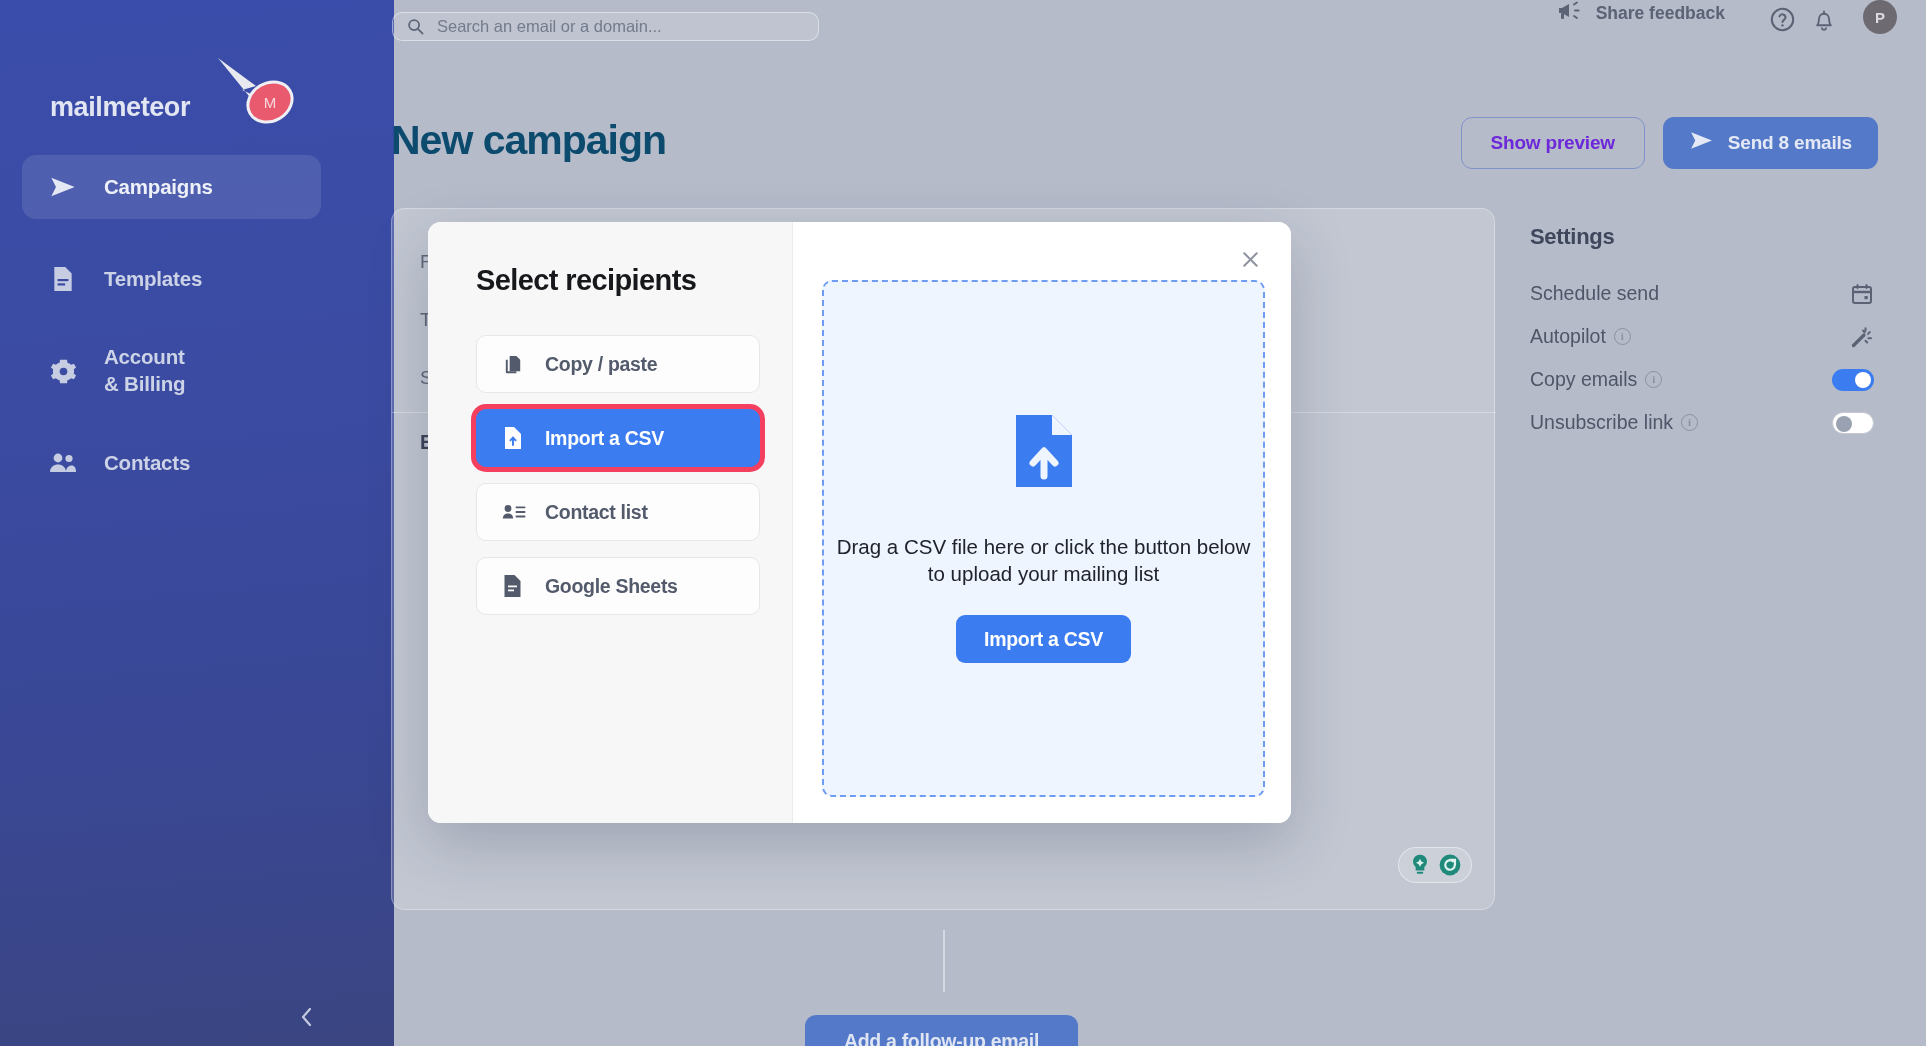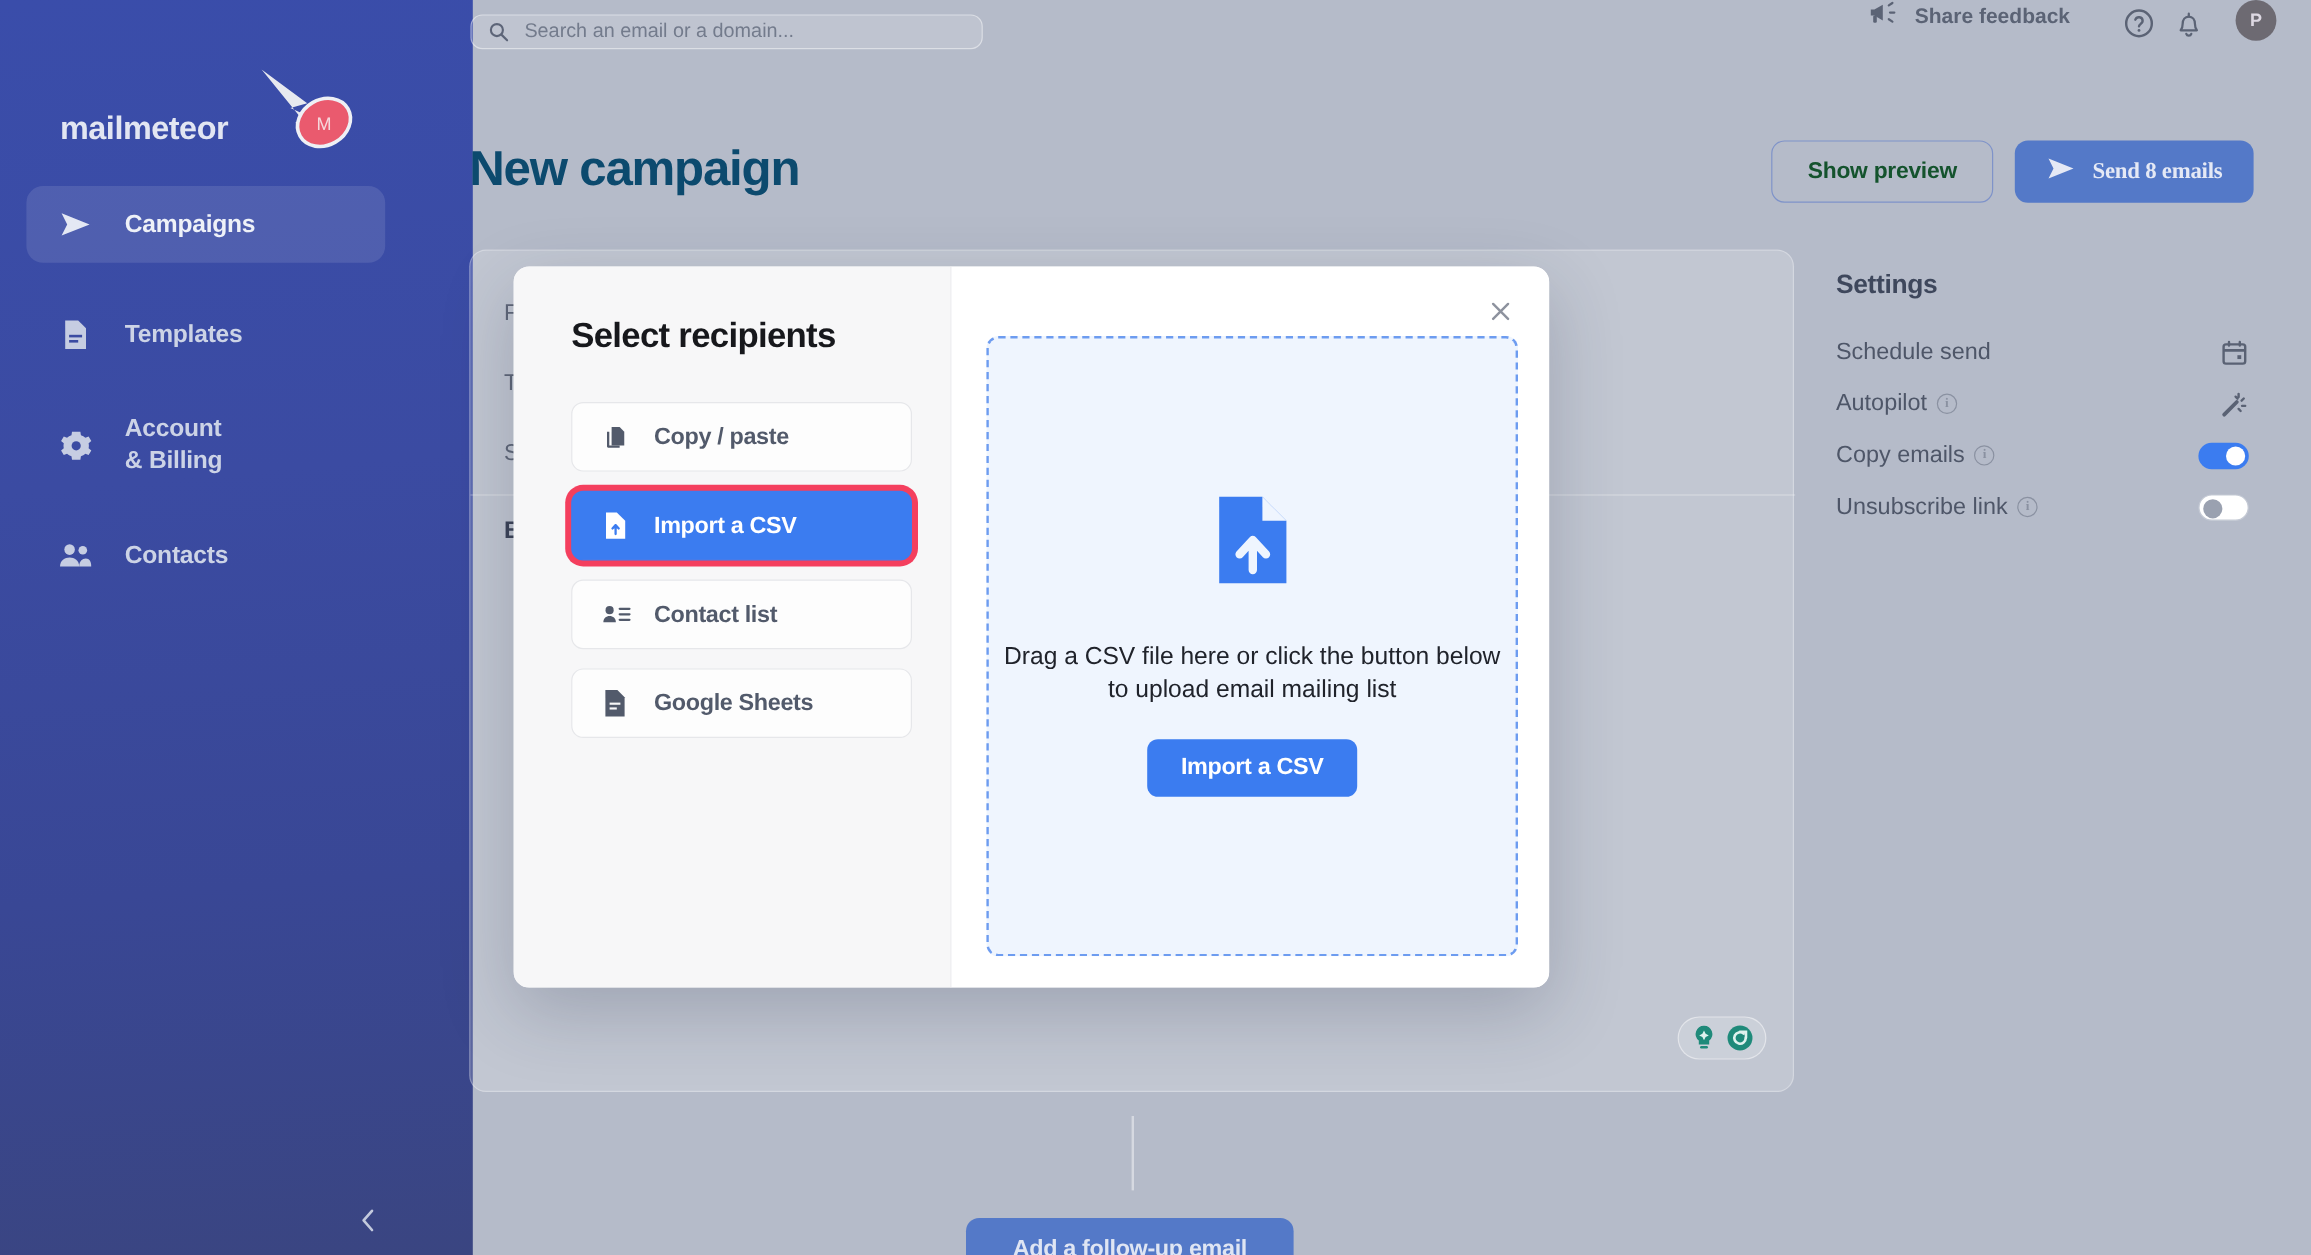--- a/index.html
+++ b/index.html
@@ -92,30 +92,30 @@
   
   .page-title {
     position: absolute; left: 391px; top: 117px;
     font-size: 41px; font-weight: 700; letter-spacing: -1px;
     color: #0c4a6e;
   }
   .hdr-btns { position: absolute; right: 48px; top: 117px; display: flex; gap: 18px; }
   .btn-outline {
     height: 52px; padding: 0 29px; border-radius: 11px;
     border: 1.5px solid #7f93c9; background: transparent;
-    color: #14532d; font-size: 19px; font-weight: 700; letter-spacing: -0.2px;
+    color: #6d28d9; font-size: 19px; font-weight: 700; letter-spacing: -0.2px;
     display: flex; align-items: center; cursor: pointer;
     font-family: "Liberation Sans", sans-serif;
   }
   .btn-primary {
     height: 52px; padding: 0 26px; border-radius: 11px; border: none;
     background: #5479c8; color: #e5e9f5;
     font-size: 19px; font-weight: 700; letter-spacing: -0.2px;
     display: flex; align-items: center; gap: 14px; cursor: pointer;
-    font-family: Liberation Serif, serif;
+    font-family: Liberation Sans, sans-serif;
   }
 
   
   .editor-card {
     position: absolute; left: 391px; top: 208px;
     width: 1104px; height: 702px;
     background: rgba(255,255,255,0.18);
     border: 1px solid rgba(255,255,255,0.30);
     border-radius: 14px;
   }
@@ -504,20 +504,20 @@
       <div class="dropzone">
         <span class="dz-icon">
           <svg width="60" height="74" viewBox="0 0 60 74" fill="#3b7cf0">
             <path d="M2 1h36l20 20v52H2z"></path>
             <path d="M38 1v20h20z" fill="#eff5fe"></path>
             <path d="M30 62V40M30 37l-11 12M30 37l11 12" stroke="#eff5fe" stroke-width="7" fill="none" stroke-linecap="round" stroke-linejoin="round"></path>
           </svg>
         </span>
         <div class="dz-text">
           <div>Drag a CSV file here or click the button below</div>
-          <div>to upload email mailing list</div>
+          <div>to upload your mailing list</div>
         </div>
         <button class="dz-btn">Import a CSV</button>
       </div>
     </div>
   </div>
 
 </div>
 
 </body></html>

